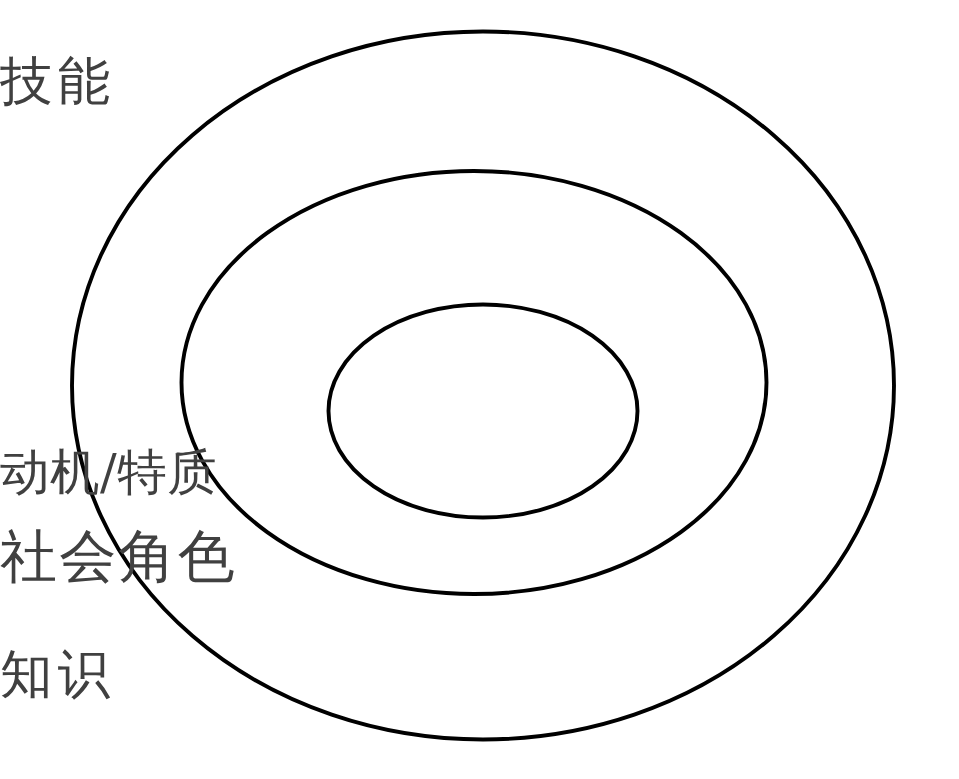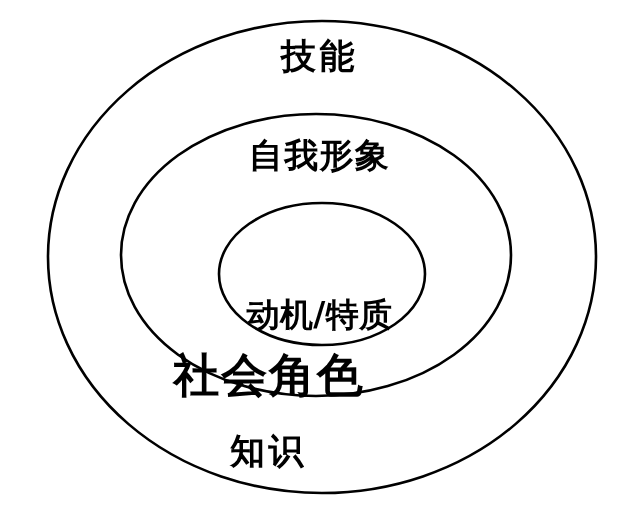--- a/index.html
+++ b/index.html
@@ -25,25 +25,24 @@
     width: 639px;
     height: 519px;
     display: block;
   }
   .ring-outline {
     fill: none;
     stroke: #000000;
   }
   .ring-label {
     position: absolute;
-    text-align: center;
     white-space: nowrap;
-    color: #000000;
+    color: #404040;
     font-family: "DejaVu Serif", "Liberation Serif", serif;
-    font-weight: 700;
+    font-weight: 400;
     letter-spacing: 0.06em;
     line-height: 1;
     user-select: none;
   }
   
   #label-skills {
     left: 0;
     top: 38px;
     width: 639px;
     font-size: 35px;
@@ -64,21 +63,21 @@
     width: 639px;
     font-size: 33px;
     letter-spacing: 0.01em;
     margin-top: 40px;
   }
   
   #label-social-role {
     left: 0;
     top: 352px;
     width: 538px;
-    font-size: 46px;
+    font-size: 38px;
     letter-spacing: 0.04em;
   }
   
   #label-knowledge {
     left: 0;
     top: 433px;
     width: 537px;
     font-size: 35px;
     letter-spacing: 0.10em;
   }
@@ -92,21 +91,20 @@
 
     <ellipse class="ring-outline" cx="322" cy="257" rx="274" ry="236" stroke-width="2.6"></ellipse>
 
     <ellipse class="ring-outline" cx="316" cy="255" rx="195" ry="141" stroke-width="2.6"></ellipse>
 
     <ellipse class="ring-outline" cx="322" cy="274" rx="103" ry="71" stroke-width="2.6"></ellipse>
   </svg>
 
   <div class="ring-label" id="label-skills">技能</div>
 
-  <div class="ring-label" id="label-self-image">自我形象</div>
 
   <div class="ring-label" id="label-motives-traits">动机/特质</div>
 
   <div class="ring-label" id="label-social-role">社会角色</div>
 
   <div class="ring-label" id="label-knowledge">知识</div>
 
 </div>
 
 </body></html>

